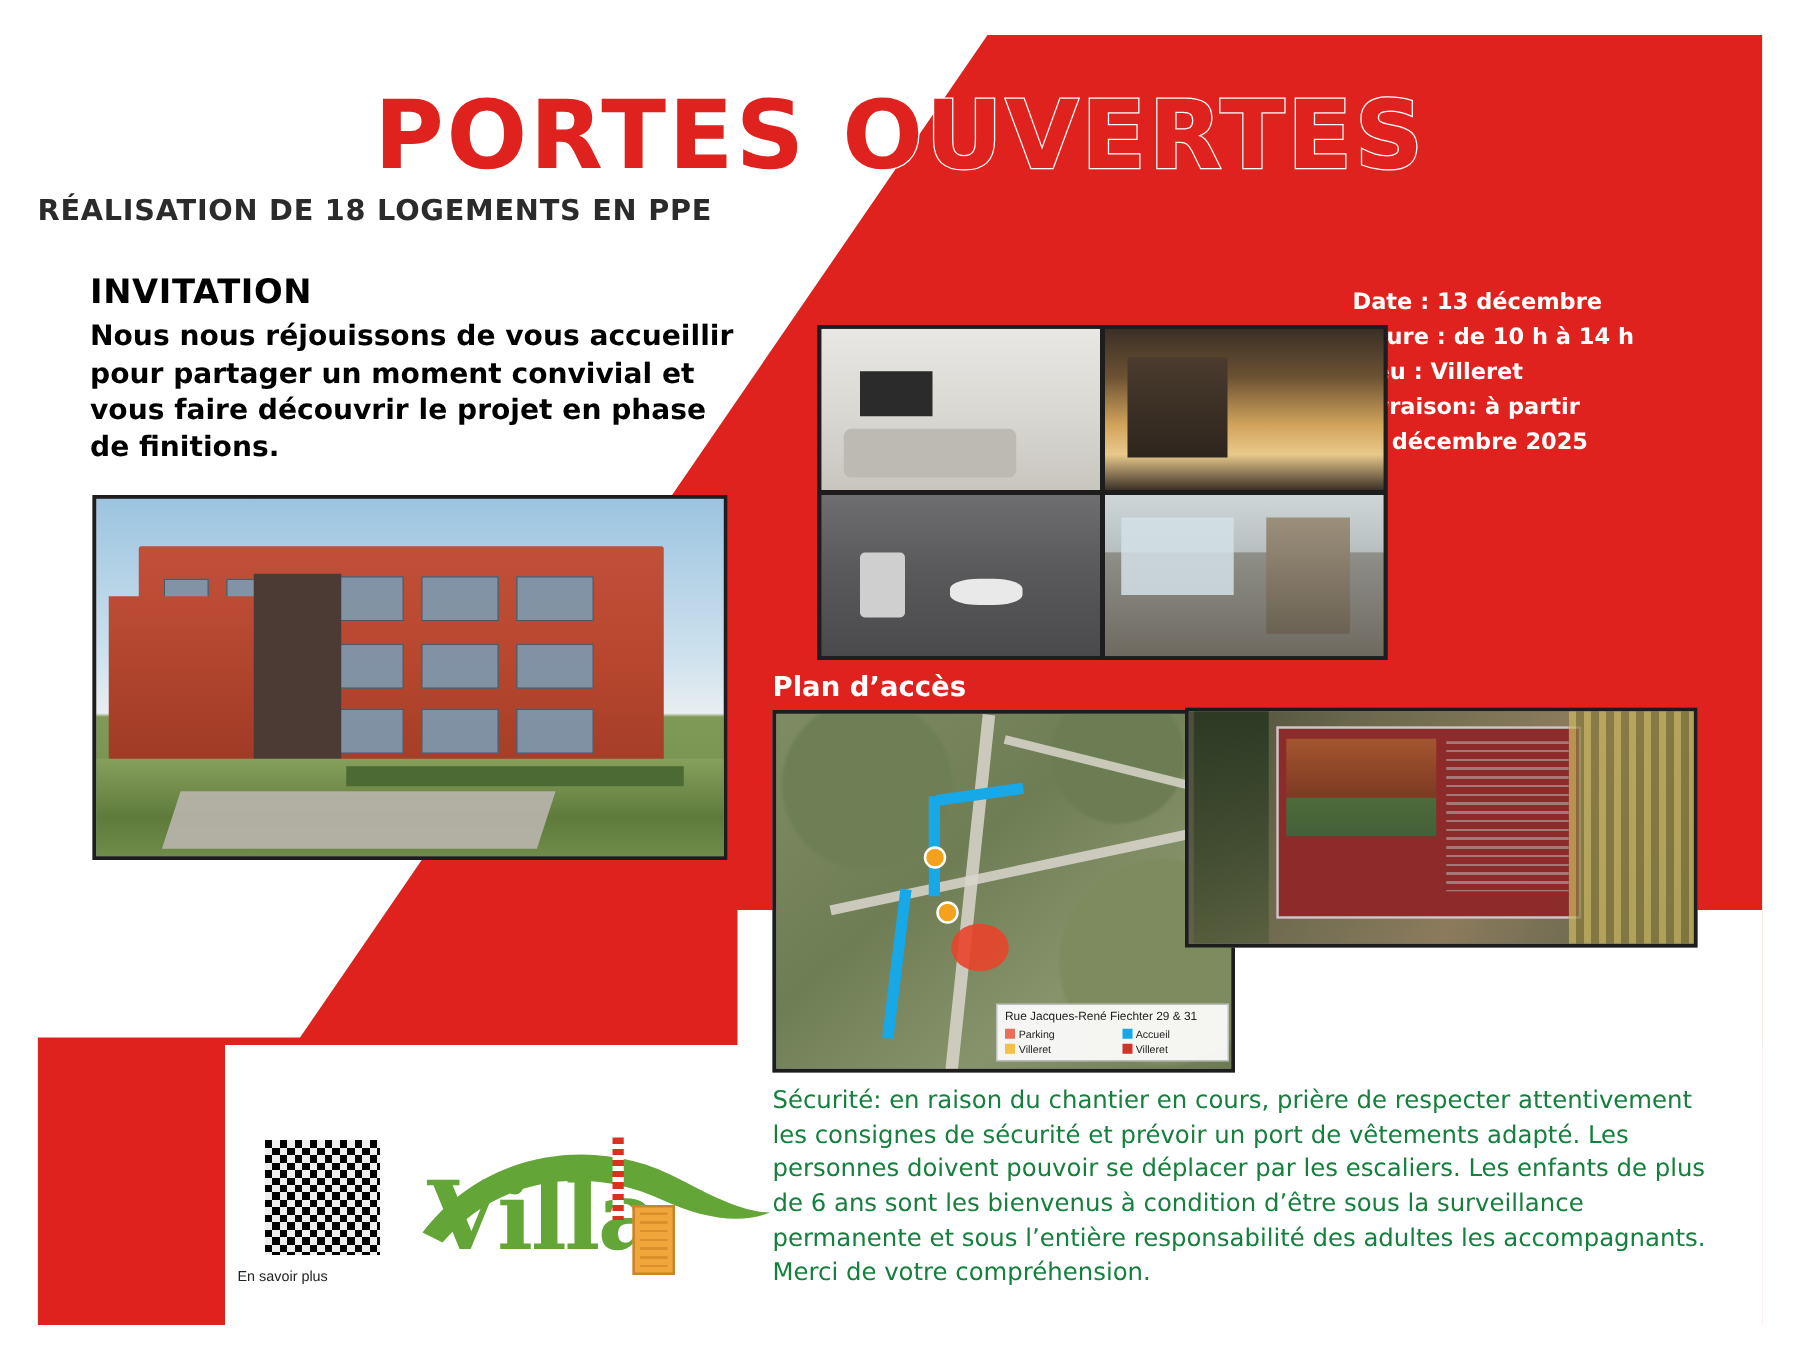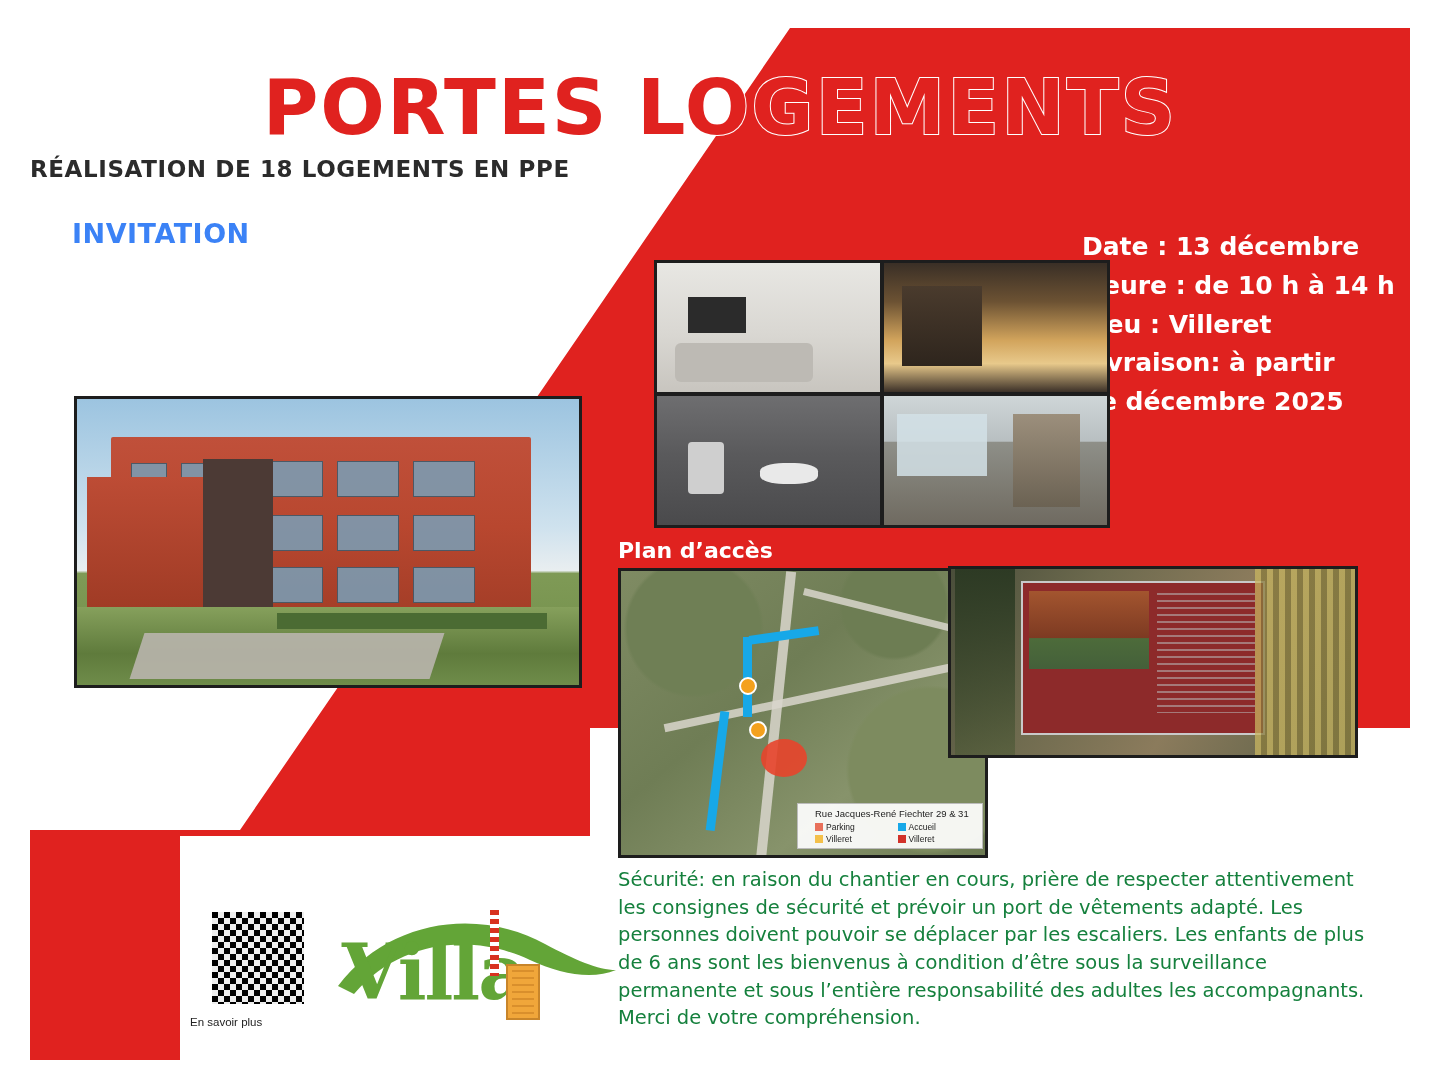--- a/index.html
+++ b/index.html
@@ -87,21 +87,21 @@
     color: #2b2b2b;
     font-family: "DejaVu Sans", sans-serif;
   }
 
   
   .invitation {
     position: absolute;
     left: 42px;
     top: 190px;
     width: 520px;
-    color: #3b82f6;
+    color: #000000;
   }
   .invitation h2 {
     margin: 0 0 6px 0;
     font-size: 27px;
     font-weight: bold;
     letter-spacing: 0.5px;
     font-family: "DejaVu Sans", sans-serif;
   }
   .invitation p {
     margin: 0;
@@ -111,21 +111,21 @@
     font-family: "DejaVu Sans", sans-serif;
   }
 
   
   .infoblock {
     position: absolute;
     left: 1052px;
     top: 200px;
     width: 290px;
     color: #ffffff;
-    font-size: 25px;
+    font-size: 18px;
     font-weight: bold;
     line-height: 1.55;
     font-family: "DejaVu Sans", sans-serif;
   }
   .infoblock div { white-space: nowrap; }
 
   
   .imgframe {
     position: absolute;
     border: 3px solid #1d1d1d;
@@ -310,21 +310,21 @@
     background: #e8442b;
     opacity: .9;
   }
   .map-legend {
     position: absolute;
     left: 176px;
     bottom: 6px;
     width: 186px;
     background: rgba(255,255,255,.92);
     border: 1px solid #bbb;
-    padding: 4px 17px;
+    padding: 4px 6px;
     box-sizing: border-box;
     font-size: 8.5px;
     color: #222;
     font-family: "Liberation Sans", sans-serif;
   }
   .map-legend .addr {
     font-size: 9.5px;
     margin-bottom: 3px;
     white-space: nowrap;
   }
@@ -464,25 +464,26 @@
 </head>
 <body>
 
 <div id="flyer">
   <div class="page-frame">
 
     <div class="red-diagonal"></div>
     <div class="white-bottom-right"></div>
     <div class="white-lower"></div>
 
-    <div class="title">PORTES LOGEMENTS</div>
+    <div class="title">PORTES OUVERTES</div>
     <div class="subtitle">RÉALISATION DE 18 LOGEMENTS EN PPE</div>
 
     <div class="invitation">
       <h2>INVITATION</h2>
+      <p>Nous nous réjouissons de vous accueillir pour partager un moment convivial et vous faire découvrir le projet en phase de finitions.</p>
     </div>
 
     <div class="infoblock">
       <div>Date : 13 décembre</div>
       <div>Heure : de 10 h à 14 h</div>
       <div>Lieu : Villeret</div>
       <div>Livraison: à partir</div>
       <div>de décembre 2025</div>
     </div>
 

